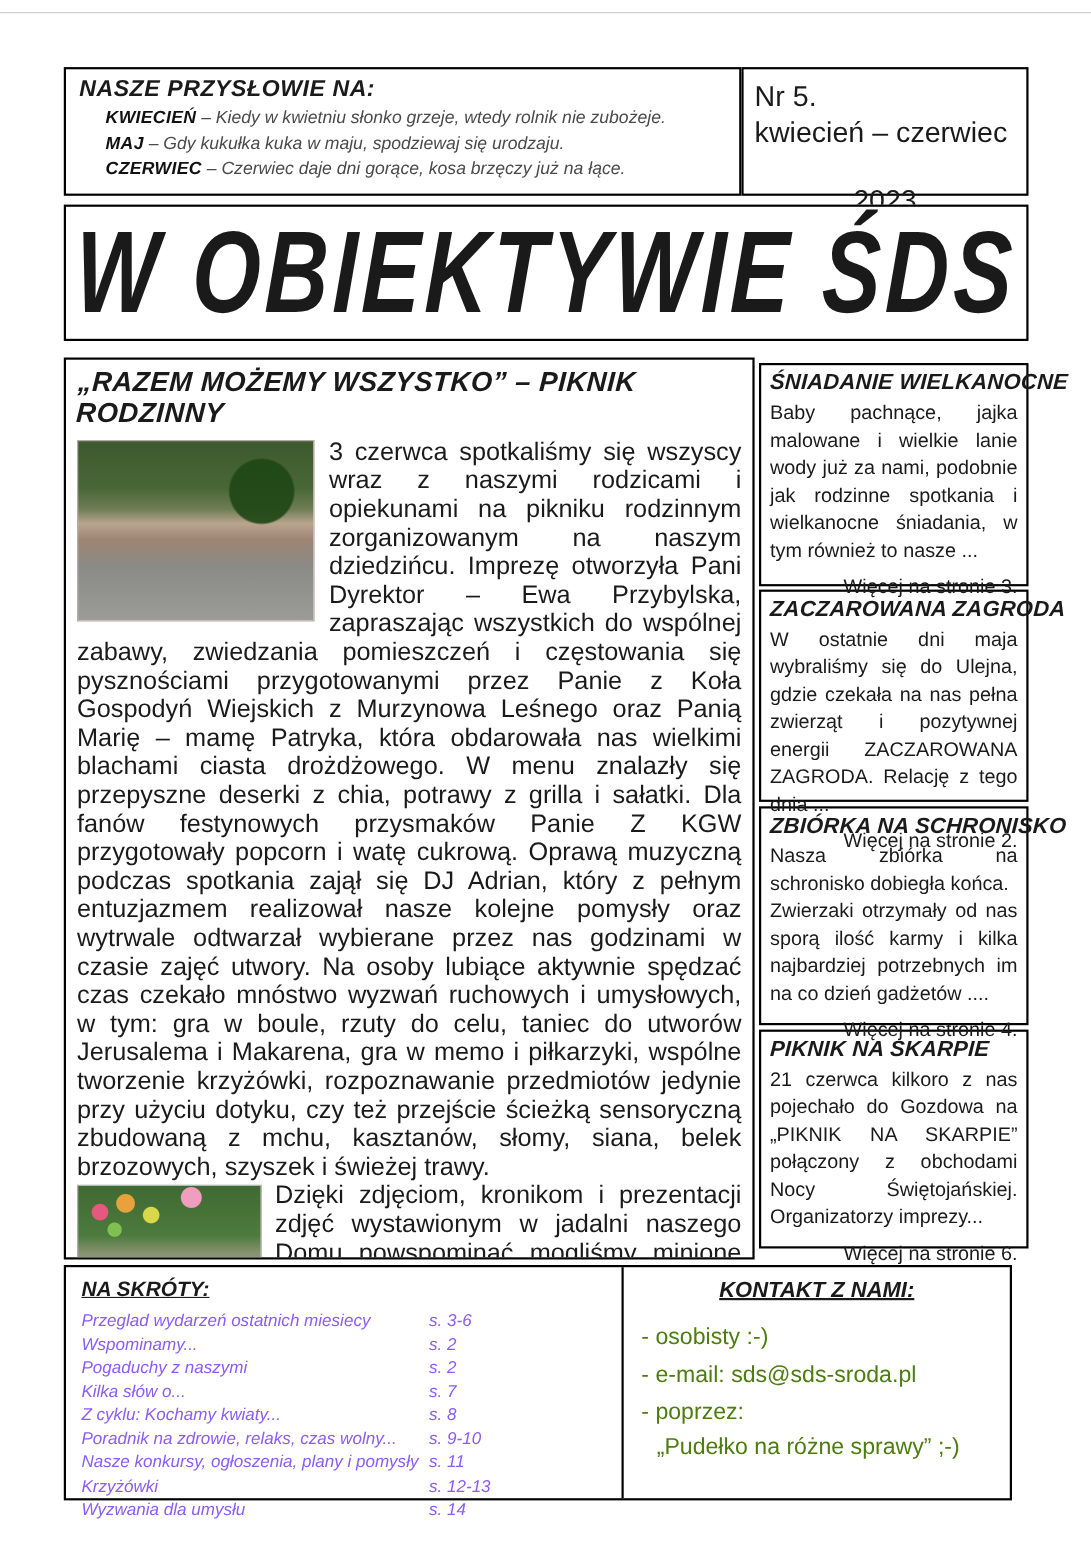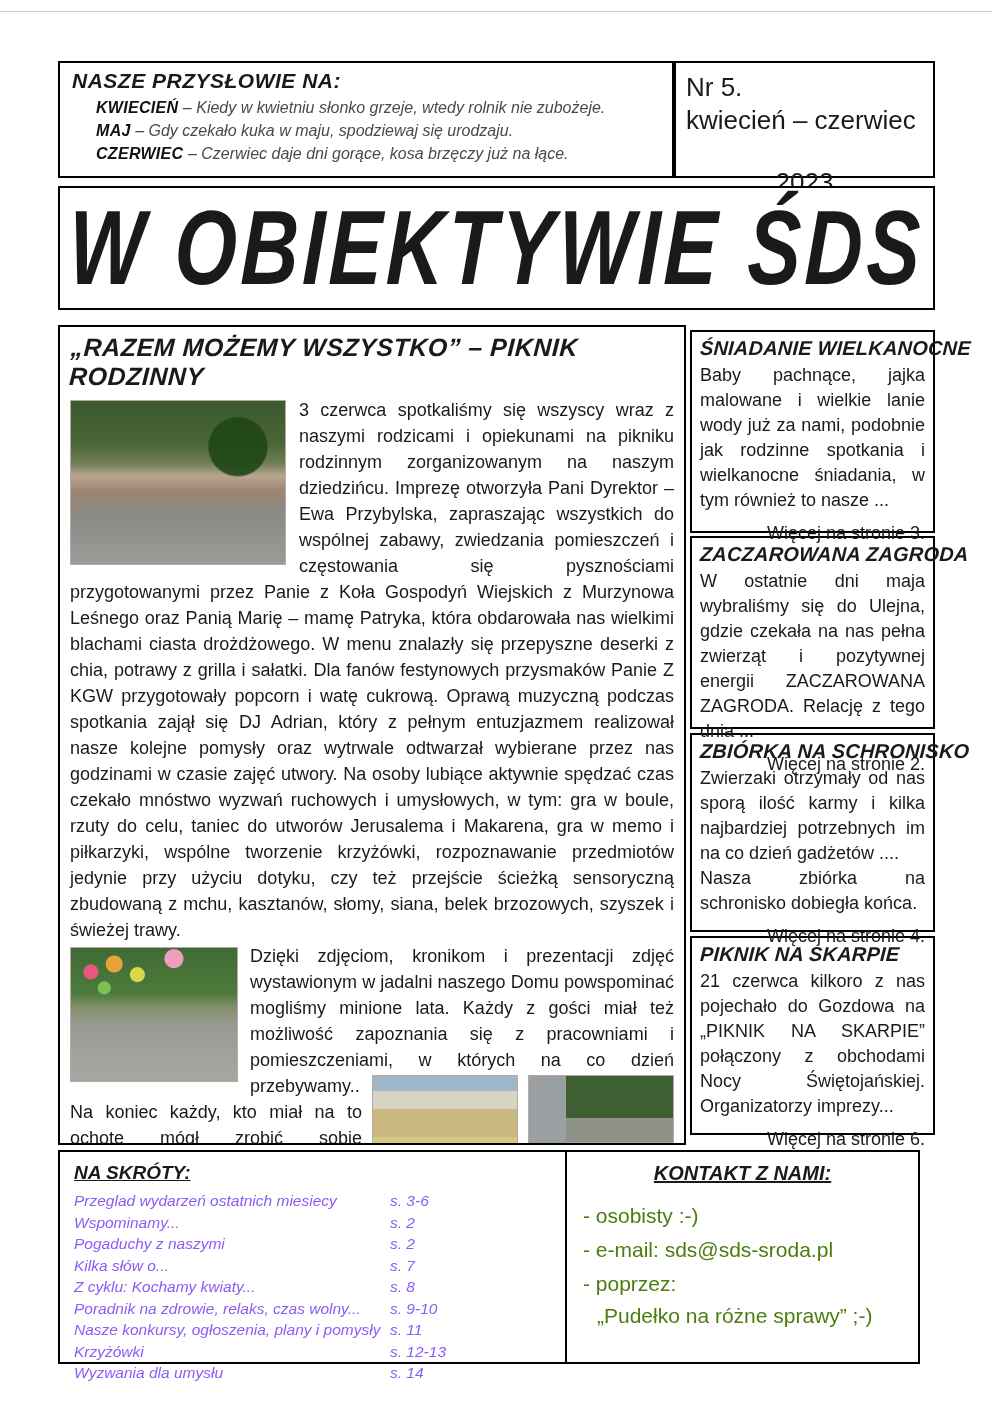--- a/index.html
+++ b/index.html
@@ -20,21 +20,21 @@
   
   .banner{position:absolute;left:58px;top:186px;width:877px;height:124px;overflow:hidden;
           display:flex;align-items:center;justify-content:center;}
   .banner-text{font-weight:bold;font-style:italic;font-size:80px;letter-spacing:4px;white-space:nowrap;
                transform:scale(1.0,1.32) skewX(-2deg);display:inline-block;}
 
   
   .article{position:absolute;left:58px;top:325px;width:628px;height:820px;padding:4px 10px 6px 10px;overflow:hidden;}
   .article-heading{font-weight:bold;font-style:italic;font-size:25px;letter-spacing:.5px;
                    transform:skewX(-3deg);transform-origin:left;margin:2px 0 6px 0;}
-  .article p{margin:0;font-size:18px;line-height:26px;text-align:justify;}
+  .article p{margin:0;font-size:23px;line-height:26px;text-align:justify;}
 
   .photo{display:block;border:1px solid #b9a8a8;}
   .ph1{float:left;width:214px;height:163px;margin:3px 13px 4px 0;
        background:
          radial-gradient(circle at 78% 28%, rgba(30,70,20,.9) 0 14%, transparent 15%),
          linear-gradient(180deg,#3c5a2e 0%,#486636 26%,#6f7d55 38%,#b9a58f 46%,#9d8573 55%,#8a8a86 70%,#9b9b97 100%);}
   .ph2{float:left;width:166px;height:133px;margin:4px 12px 2px 0;
        background:
          radial-gradient(circle at 12% 18%, #e8577e 0 7px, transparent 8px),
          radial-gradient(circle at 26% 12%, #e8a23c 0 8px, transparent 9px),
@@ -81,21 +81,21 @@
   <div class="topline"></div>
 
   <div class="box proverbs">
     <div class="proverbs-title">NASZE PRZYSŁOWIE NA:</div>
     <div class="proverb">
       <span class="month">KWIECIEŃ</span>
       <span>– Kiedy w kwietniu słonko grzeje, wtedy rolnik nie zubożeje.</span>
     </div>
     <div class="proverb">
       <span class="month">MAJ</span>
-      <span>– Gdy czekało kuka w maju, spodziewaj się urodzaju.</span>
+      <span>– Gdy kukułka kuka w maju, spodziewaj się urodzaju.</span>
     </div>
     <div class="proverb">
       <span class="month">CZERWIEC</span>
       <span>– Czerwiec daje dni gorące, kosa brzęczy już na łące.</span>
     </div>
   </div>
 
   <div class="box issue">
     <div>Nr 5.</div>
     <div>kwiecień – czerwiec</div>
@@ -130,22 +130,22 @@
       <div class="side-body">Baby pachnące, jajka malowane i wielkie lanie wody już za nami, podobnie jak rodzinne spotkania i wielkanocne śniadania, w tym również to nasze ...</div>
       <div class="side-more">Więcej na stronie 3.</div>
     </div>
     <div class="side-box sb2">
       <div class="side-title">ZACZAROWANA ZAGRODA</div>
       <div class="side-body">W ostatnie dni maja wybraliśmy się do Ulejna, gdzie czekała na nas pełna zwierząt i pozytywnej energii ZACZAROWANA ZAGRODA. Relację z tego dnia ...</div>
       <div class="side-more">Więcej na stronie 2.</div>
     </div>
     <div class="side-box sb3">
       <div class="side-title">ZBIÓRKA NA SCHRONISKO</div>
+      <div class="side-body">Nasza zbiórka na schronisko dobiegła końca.</div>
       <div class="side-body">Zwierzaki otrzymały od nas sporą ilość karmy i kilka najbardziej potrzebnych im na co dzień gadżetów ....</div>
-      <div class="side-body">Nasza zbiórka na schronisko dobiegła końca.</div>
       <div class="side-more">Więcej na stronie 4.</div>
     </div>
     <div class="side-box sb4">
       <div class="side-title">PIKNIK NA SKARPIE</div>
       <div class="side-body">21 czerwca kilkoro z nas pojechało do Gozdowa na „PIKNIK NA SKARPIE” połączony z obchodami Nocy Świętojańskiej. Organizatorzy imprezy...</div>
       <div class="side-more">Więcej na stronie 6.</div>
     </div>
   </div>
 
   <div class="box bottom">

